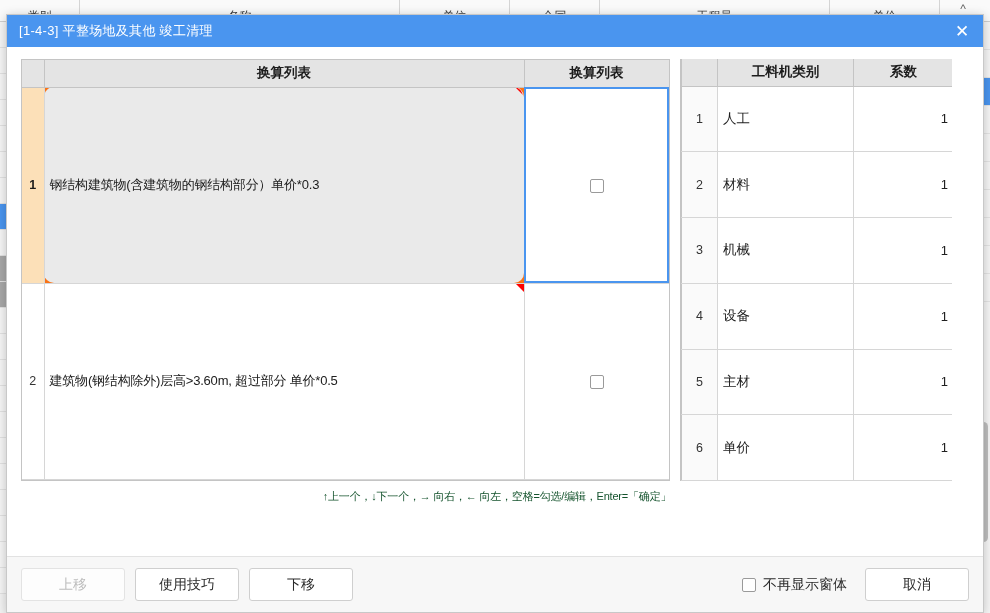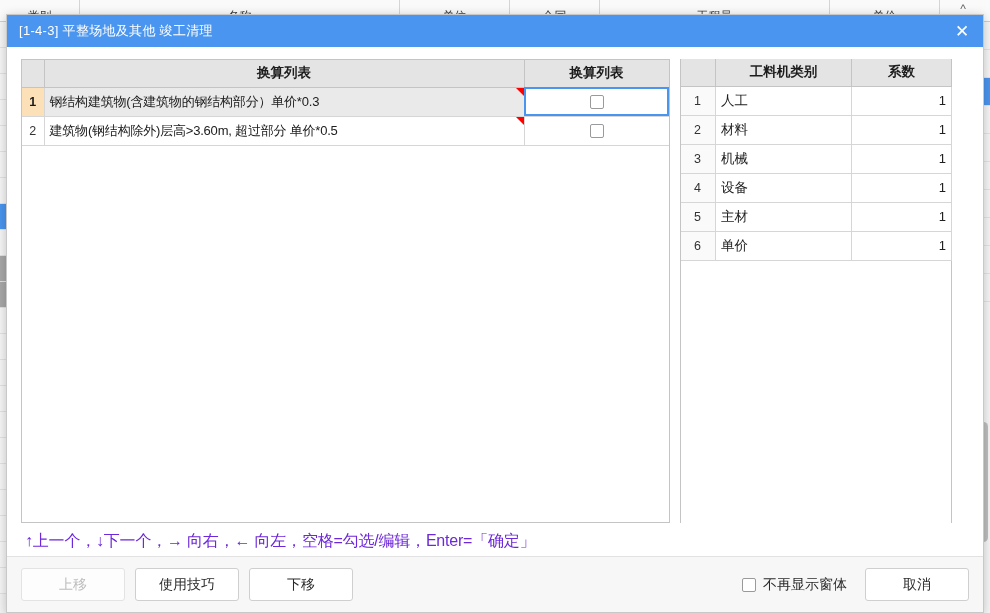--- a/index.html
+++ b/index.html
@@ -132,31 +132,29 @@
     background: #ffffff;
   }
 
   
   .panel-left {
     flex: 0 0 649px;
     border: 1px solid #c4c4c4;
     background: #f97316;
     overflow: hidden;
     display: flex;
-    flex-direction: column;
+    flex-direction: row;
     justify-content: space-between;
   }
   .panel-right {
     flex: 0 0 272px;
     border-left: 1px solid #c4c4c4;
     background: #ffffff;
     overflow: hidden;
     display: flex;
-    flex-direction: column;
-    align-items: flex-end;
   }
 
   table.grid {
     border-collapse: collapse;
     width: 100%;
     table-layout: fixed;
     font-size: 13px;
     color: #202020;
   }
   table.grid th {
@@ -196,21 +194,21 @@
     font-weight: bold;
     color: #1a1a1a;
   }
   td.cell-conv {
     position: relative;
     font-size: 13px;
     white-space: nowrap;
     overflow: hidden;
     letter-spacing: -0.2px;
   }
-  tr.row-selected td.cell-conv { background: #eaeaea; }
+  tr.row-selected td.cell-conv { background: #eaeaea; border-radius: 10px; }
   .red-corner {
     position: absolute;
     top: 0; right: 0;
     width: 0; height: 0;
     border-top: 8px solid #ff0000;
     border-left: 8px solid transparent;
   }
   td.cell-content {
     text-align: center;
     position: relative;
@@ -245,36 +243,38 @@
     font-size: 12.5px;
   }
   td.r-name { text-align: left; font-size: 13.5px; }
   td.r-coef { text-align: right; font-size: 13px; padding-right: 8px; }
   .right-fill { flex: 1 1 auto; border-left: 1px solid #c4c4c4; background: #ffffff; }
 
   
   .hint {
     flex: 0 0 auto;
     padding: 8px 14px 4px 18px;
-    font-size: 16px;
-    color: #6d28d9;
+    font-size: 11px;
+    color: #14532d;
     white-space: nowrap;
     letter-spacing: -0.2px;
+    text-align: center;
   }
 
   
   .footer {
     flex: 0 0 auto;
     height: 56px;
     background: #f7f7f7;
     border-top: 1px solid #e2e2e2;
     display: flex;
     align-items: center;
     padding: 0 14px;
     gap: 10px;
+    margin-top: 48px;
   }
   .btn {
     height: 33px;
     min-width: 104px;
     padding: 0 14px;
     border: 1px solid #cfcfcf;
     border-radius: 3px;
     background: #ffffff;
     color: #2a2a2a;
     font-size: 14px;

